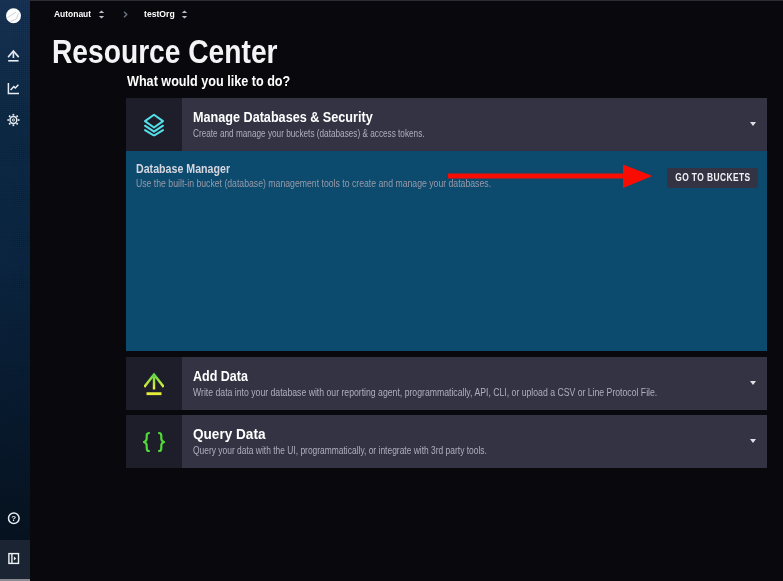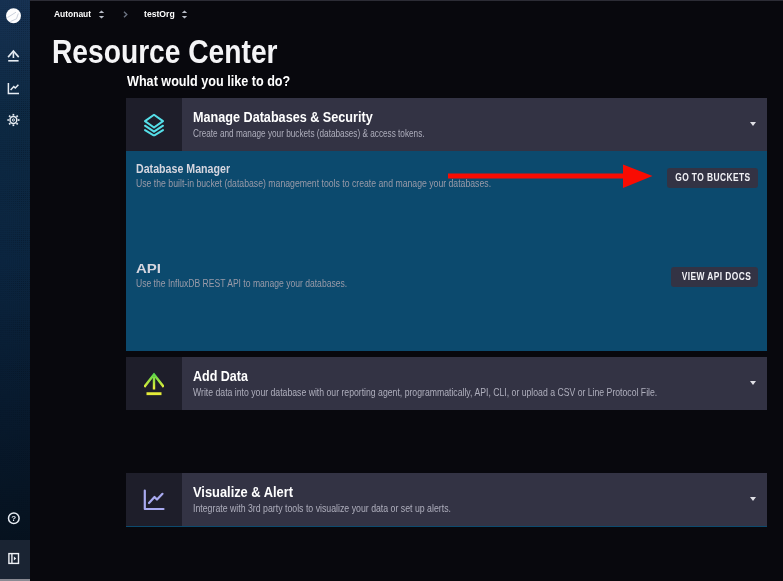--- a/index.html
+++ b/index.html
@@ -62,25 +62,20 @@
     </div>
     <div class="ctitle" id="t_c1" style="transform:scaleX(0.902);">Manage Databases &amp; Security</div>
     <div class="cdesc" id="d_c1" style="transform:scaleX(0.747);">Create and manage your buckets (databases) &amp; access tokens.</div>
     <div class="caret" style="top:24px;"></div>
   </div>
   <div class="item" style="top:53px;">
     <div class="ititle" id="t_i1" style="transform:scaleX(0.887);">Database Manager</div>
     <div class="idesc" id="d_i1" style="transform:scaleX(0.869);">Use the built-in bucket (database) management tools to create and manage your databases.</div>
     <div class="btn" style="top:16.5px;width:91px;" id="b_1"><span>GO TO BUCKETS</span></div>
   </div>
-  <div class="item" style="top:153px;">
-    <div class="ititle" id="t_i3" style="transform:scaleX(1.250);">API</div>
-    <div class="idesc" id="d_i3" style="transform:scaleX(0.856);">Use the InfluxDB REST API to manage your databases.</div>
-    <div class="btn" style="top:15.5px;width:87px;" id="b_3"><span>VIEW API DOCS</span></div>
-  </div>
 </div>
 
 <div class="card" style="top:357px;height:53px;">
   <div class="chead">
     <div class="icell">
       <svg width="20" height="23" viewBox="0 0 20 23" fill="none">
         <defs>
               <linearGradient id="gy" gradientUnits="userSpaceOnUse" x1="10" y1="1.5" x2="10" y2="15">
                 <stop offset="0" stop-color="#58d74b"></stop>
                 <stop offset="1" stop-color="#e5ec39"></stop>
@@ -92,34 +87,34 @@
         <path d="M2.5 21.2 L17.5 21.2" stroke-width="3"></path>
         </g>
       </svg>
     </div>
     <div class="ctitle" id="t_c2" style="transform:scaleX(0.894);">Add Data</div>
     <div class="cdesc" id="d_c2" style="transform:scaleX(0.789);">Write data into your database with our reporting agent, programmatically, API, CLI, or upload a CSV or Line Protocol File.</div>
     <div class="caret" style="top:24px;"></div>
   </div>
 </div>
 
-
-<div class="card" style="top:473px;height:54px;">
+<div class="card" style="top:415px;height:53px;">
   <div class="chead">
     <div class="icell">
-      <svg width="22" height="22" viewBox="0 0 22 22" fill="none" stroke="#a9aaf0" stroke-width="2.2" stroke-linecap="round" stroke-linejoin="round">
-        <path d="M1.8 1.5 L1.8 20 L20.5 20"></path>
-        <path d="M6 14 L11.5 8 L14 10.5 L19.5 4.8"></path>
+      <svg width="23" height="21" viewBox="0 0 23 21" fill="none" stroke="#4fd838" stroke-width="2.2" stroke-linecap="round" stroke-linejoin="round">
+        <path d="M6.5 1.5 C4.2 1.5 4.2 3 4.2 4.6 L4.2 7 C4.2 8.8 3.4 9.8 1.5 10.5 C3.4 11.2 4.2 12.2 4.2 14 L4.2 16.4 C4.2 18 4.2 19.5 6.5 19.5"></path>
+        <path d="M16.5 1.5 C18.8 1.5 18.8 3 18.8 4.6 L18.8 7 C18.8 8.8 19.6 9.8 21.5 10.5 C19.6 11.2 18.8 12.2 18.8 14 L18.8 16.4 C18.8 18 18.8 19.5 16.5 19.5"></path>
       </svg>
     </div>
-    <div class="ctitle" id="t_c4" style="transform:scaleX(0.918);">Visualize &amp; Alert</div>
-    <div class="cdesc" id="d_c4" style="transform:scaleX(0.796);">Integrate with 3rd party tools to visualize your data or set up alerts.</div>
+    <div class="ctitle" id="t_c3" style="transform:scaleX(0.970);">Query Data</div>
+    <div class="cdesc" id="d_c3" style="transform:scaleX(0.767);">Query your data with the UI, programmatically, or integrate with 3rd party tools.</div>
     <div class="caret" style="top:24px;"></div>
   </div>
 </div>
+
 
 <svg style="position:absolute;left:448px;top:163px;" width="206" height="26" viewBox="0 0 206 26">
   <rect x="0" y="10.5" width="180" height="5" fill="#f90c02"></rect>
   <path d="M175 1.5 L204.5 13 L175 25 Z" fill="#f90c02"></path>
 </svg>
 
 <div id="side"></div>
 <div id="sideuser"></div>
 <div id="sideline"></div>
 <svg class="sicon" style="top:7px;" width="30" height="18" viewBox="0 0 30 18">

